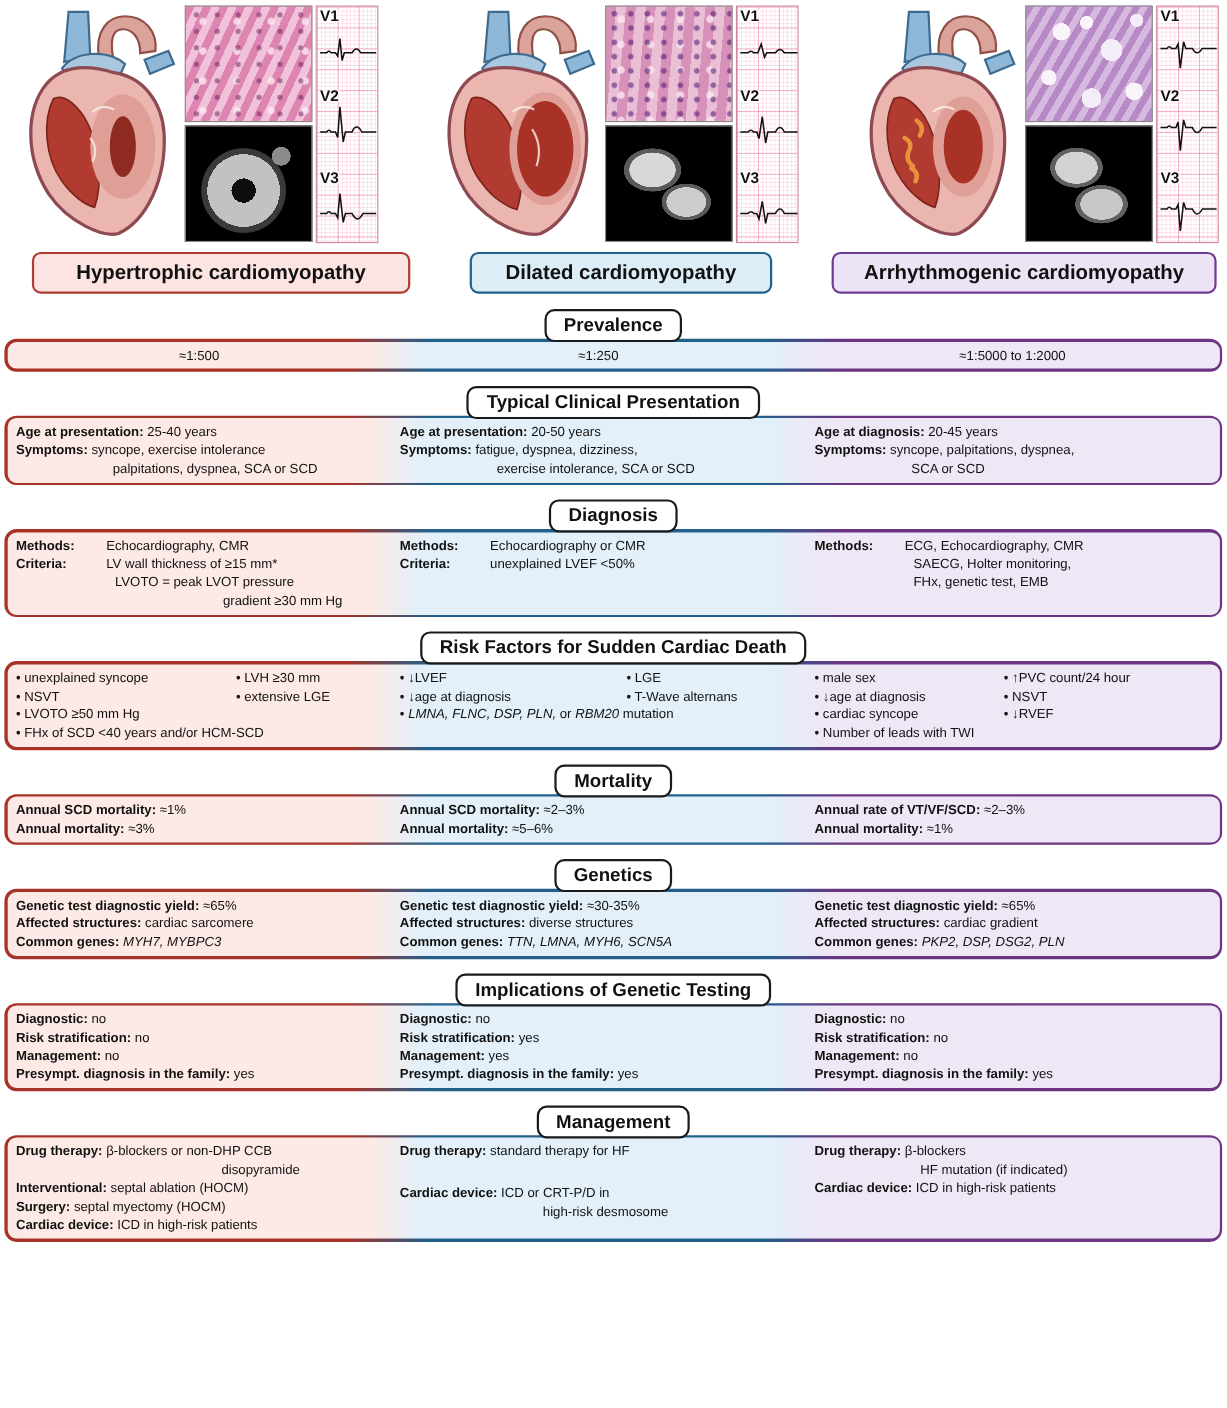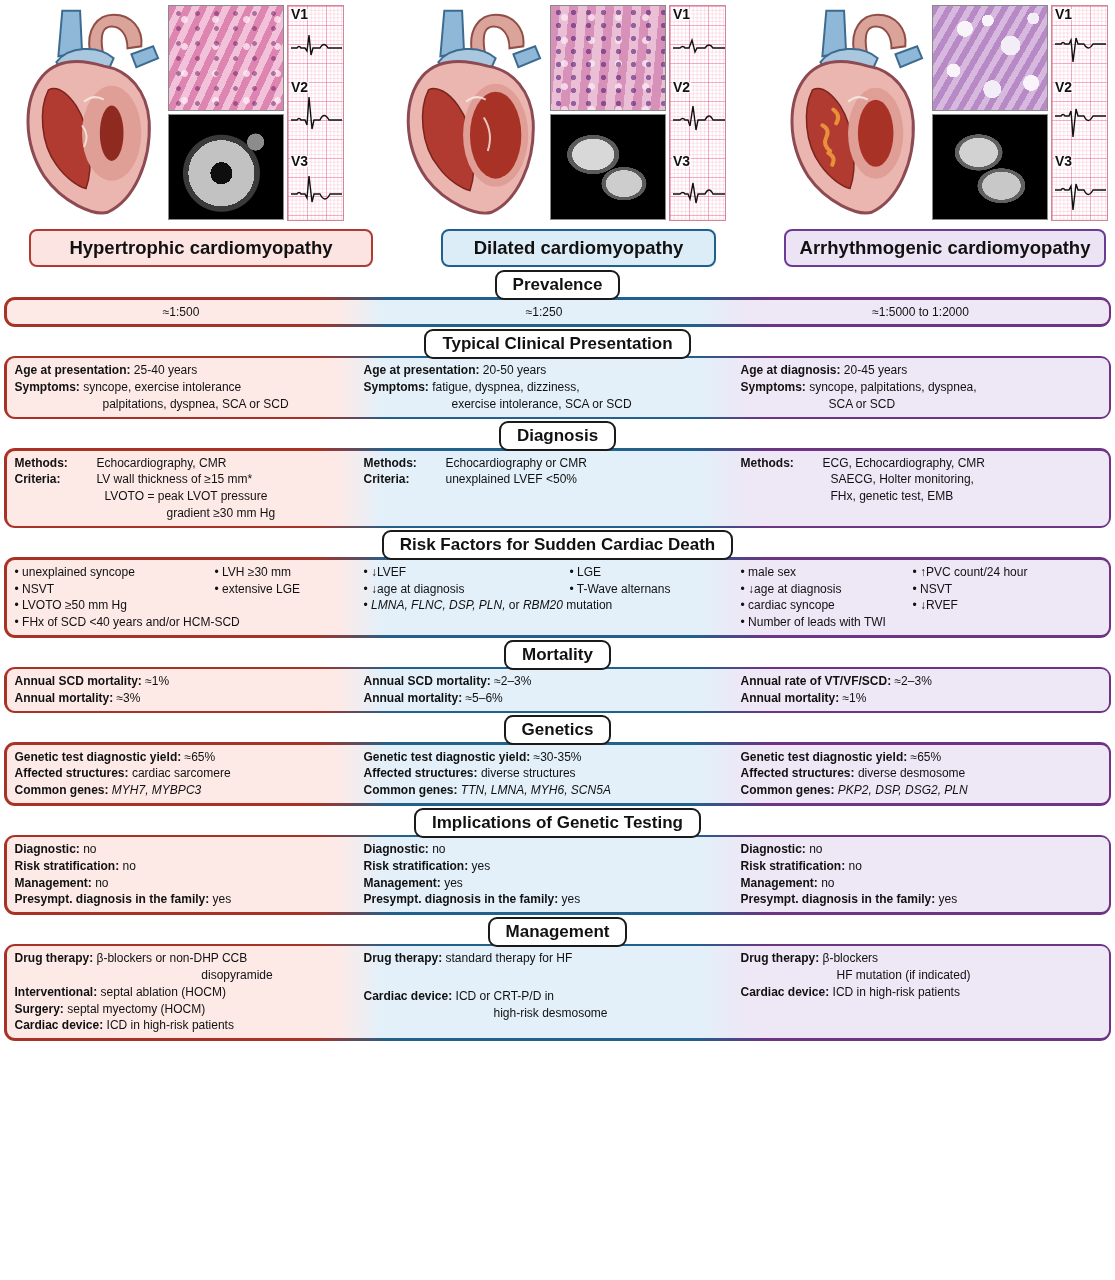--- a/index.html
+++ b/index.html
@@ -55,39 +55,39 @@
       linear-gradient(90deg, rgba(231,84,128,.16) 1px, transparent 1px);
     background-size:19px 19px, 19px 19px, 3.8px 3.8px, 3.8px 3.8px; }
   .ecg svg { position:absolute; left:0; top:0; }
   .lead { position:absolute; left:2px; font-weight:bold; font-size:14px; background:rgba(255,255,255,.75); padding:0 1px; line-height:11px; }
 
   
   .titles { display:flex; justify-content:space-between; padding:7px 9px 1px 9px; }
   .titlebox { border-radius:8px; text-align:center; font-weight:bold; font-size:18.5px; padding:6px 4px; border:2.5px solid; }
   .t-hcm { width:344px; background:#fbe4e1; border-color:#b03a30;margin-left:20px; }
   .t-dcm { width:275px; background:#dcedf8; border-color:#1f618d; }
-  .t-acm { width:322px; background:#ece3f5; border-color:#6d3a96; }
+  .t-acm { width:350px; background:#ece3f5; border-color:#6d3a96; }
 
   
-  .secheader { display:block; width:max-content; margin:2px auto -3px auto; position:relative; z-index:2;
+  .secheader { display:block; width:max-content; margin:13px auto -3px auto; position:relative; z-index:2;
     background:#fff; border:2.5px solid #1a1a1a; border-radius:9px; font-weight:bold; font-size:17px; padding:3px 16px; }
   .row { border-radius:11px; padding:2.5px; margin:0 4px;
     background:linear-gradient(90deg,#a93226 0%,#a93226 28%,#21618c 35%,#21618c 62%,#6c3483 69%,#6c3483 100%); }
   .rowin { border-radius:8px; display:flex;
     background:linear-gradient(90deg,#fdeae7 0%,#fdeae7 30%,#e3f0f9 34%,#e3f0f9 63%,#eee7f6 67%,#eee7f6 100%); }
   .cell { padding:4px 8px; font-size:12px; line-height:1.4; }
   .c1 { width:349px; }
   .c2 { width:377px; }
   .c3 { flex:1; }
   .center { text-align:center; }
   b.lbl { font-weight:bold; }
   .lw { display:inline-block; min-width:82px; font-weight:bold; }
   .indS { padding-left:88px; }
   .indL { padding-left:90px; }
-  .indL2 { padding-left:152px; }
+  .indL2 { padding-left:152px;text-align:center; }
   .ind-m1 { padding-left:112px;text-align:center; }
   .ind-m2 { padding-left:130px; }
   .ind-m3 { padding-left:96px; }
   .spacer { height:21px; }
 
   .riskgrid { display:grid; }
   .rg-hcm { grid-template-columns:200px 1fr; }
   .rg-dcm { grid-template-columns:206px 1fr; }
   .rg-acm { grid-template-columns:172px 1fr; }
   .bullet { padding-left:13px; text-indent:-13px; }
@@ -306,21 +306,21 @@
       <div><b class="lbl">Affected structures:</b> <span>cardiac sarcomere</span></div>
       <div><b class="lbl">Common genes:</b> <i>MYH7, MYBPC3</i></div>
     </div>
     <div class="cell c2">
       <div><b class="lbl">Genetic test diagnostic yield:</b> <span>≈30-35%</span></div>
       <div><b class="lbl">Affected structures:</b> <span>diverse structures</span></div>
       <div><b class="lbl">Common genes:</b> <i>TTN, LMNA, MYH6, SCN5A</i></div>
     </div>
     <div class="cell c3">
       <div><b class="lbl">Genetic test diagnostic yield:</b> <span>≈65%</span></div>
-      <div><b class="lbl">Affected structures:</b> <span>diverse desmosome</span></div>
+      <div><b class="lbl">Affected structures:</b> <span>cardiac gradient</span></div>
       <div><b class="lbl">Common genes:</b> <i>PKP2, DSP, DSG2, PLN</i></div>
     </div>
   </div>
     </div>
 
   <div class="secheader">Implications of Genetic Testing</div>
   <div class="row">
       <div class="rowin">
     <div class="cell c1">
       <div><b class="lbl">Diagnostic:</b> <span>no</span></div>

